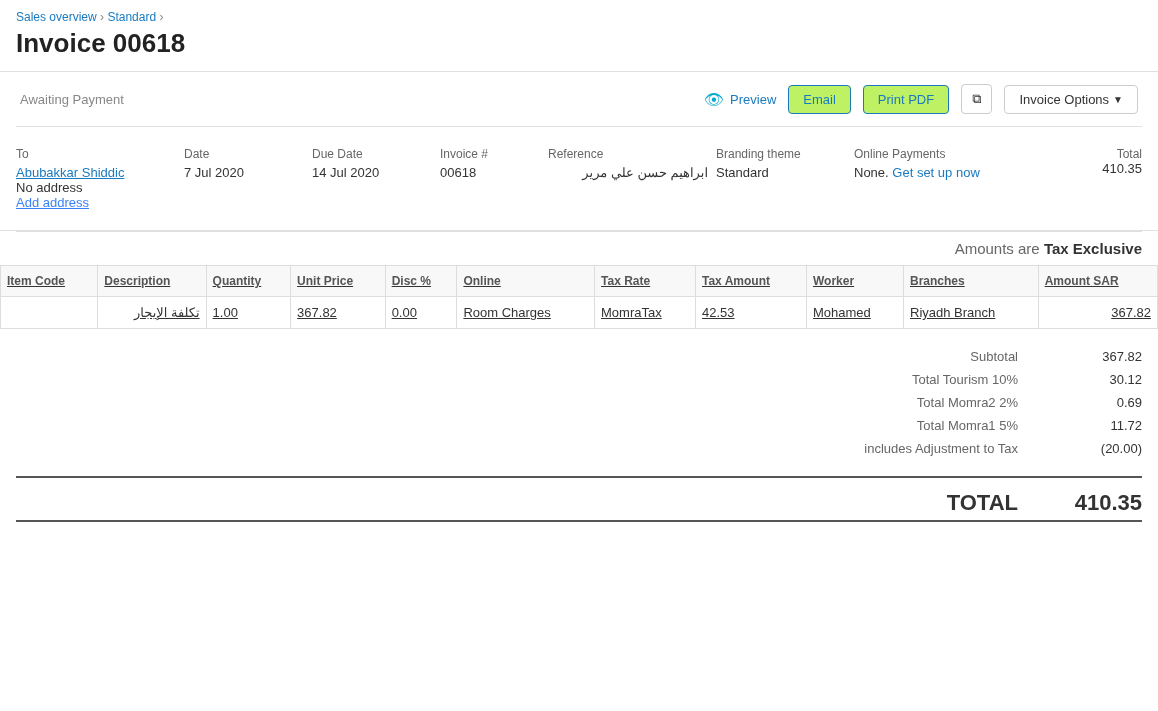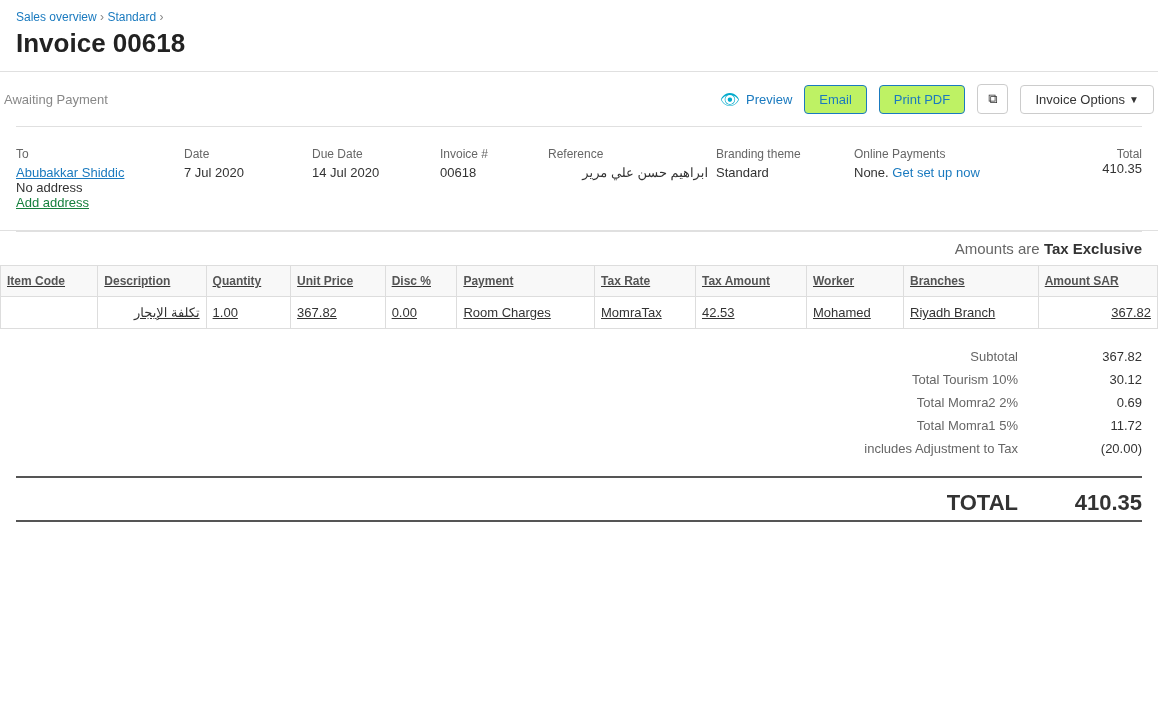--- a/index.html
+++ b/index.html
@@ -4,21 +4,21 @@
   <style>
     * { margin: 0; padding: 0; box-sizing: border-box; }
     body { font-family: Arial, sans-serif; font-size: 13px; color: #333; background: #fff; width: 1158px; }
 
     .breadcrumb { padding: 10px 16px 0; font-size: 12px; color: #888; }
     .breadcrumb a { color: #1a7abf; text-decoration: none; }
     .breadcrumb span { color: #888; }
 
     .page-title { padding: 4px 16px 12px; font-size: 26px; font-weight: bold; color: #222; border-bottom: 1px solid #e0e0e0; }
 
-    .status-bar { display: flex; align-items: center; padding: 12px 4px; gap: 12px; }
+    .status-bar { display: flex; align-items: center; padding: 12px 20px; gap: 12px; }
     .status-badge { color: #888; font-size: 13px; flex: 1; }
 
     .btn { padding: 6px 14px; border: 1px solid #ccc; border-radius: 4px; background: #fff; cursor: pointer; font-size: 13px; color: #333; }
     .btn-primary { background: #bef264; border: 1px solid #1a7abf; color: #1a7abf; }
     .btn-options { background: #fff; border: 1px solid #ccc; color: #333; display: flex; align-items: center; gap: 4px; }
     .btn-icon { padding: 6px 10px; }
 
     .preview-btn { display: flex; align-items: center; gap: 6px; color: #1a7abf; cursor: pointer; font-size: 13px; background: none; border: none; }
     .eye-icon { color: #00aacc; font-size: 16px; }
 
@@ -85,21 +85,21 @@
 
 <div class="invoice-meta" style="padding-top:20px; padding-bottom:20px;">
 
   <div class="meta-section" style="min-width:160px;">
     <div class="meta-label">To</div>
     <div>
       <a href="#" style="color:#1a7abf;">Abubakkar Shiddic</a>
     </div>
     <div class="meta-value">No address</div>
     <div>
-      <a href="#" style="color:#15803d;">Add address</a>
+      <a href="#" style="color:#3b82f6;">Add address</a>
     </div>
   </div>
 
   <div class="meta-section" style="min-width:120px;">
     <div class="meta-label">Date</div>
     <div class="meta-value">7 Jul 2020</div>
   </div>
 
   <div class="meta-section" style="min-width:120px;">
     <div class="meta-label">Due Date</div>
@@ -144,21 +144,21 @@
 
 <div style="padding: 0 0 0 0;">
   <table class="invoice-table">
     <thead>
       <tr>
         <th>Item Code</th>
         <th>Description</th>
         <th>Quantity</th>
         <th>Unit Price</th>
         <th>Disc %</th>
-        <th>Payment</th>
+        <th>Online</th>
         <th>Tax Rate</th>
         <th>Tax Amount</th>
         <th>Worker</th>
         <th>Branches</th>
         <th>Amount SAR</th>
       </tr>
     </thead>
     <tbody id="table-body">
     <tr>
       <td></td>

